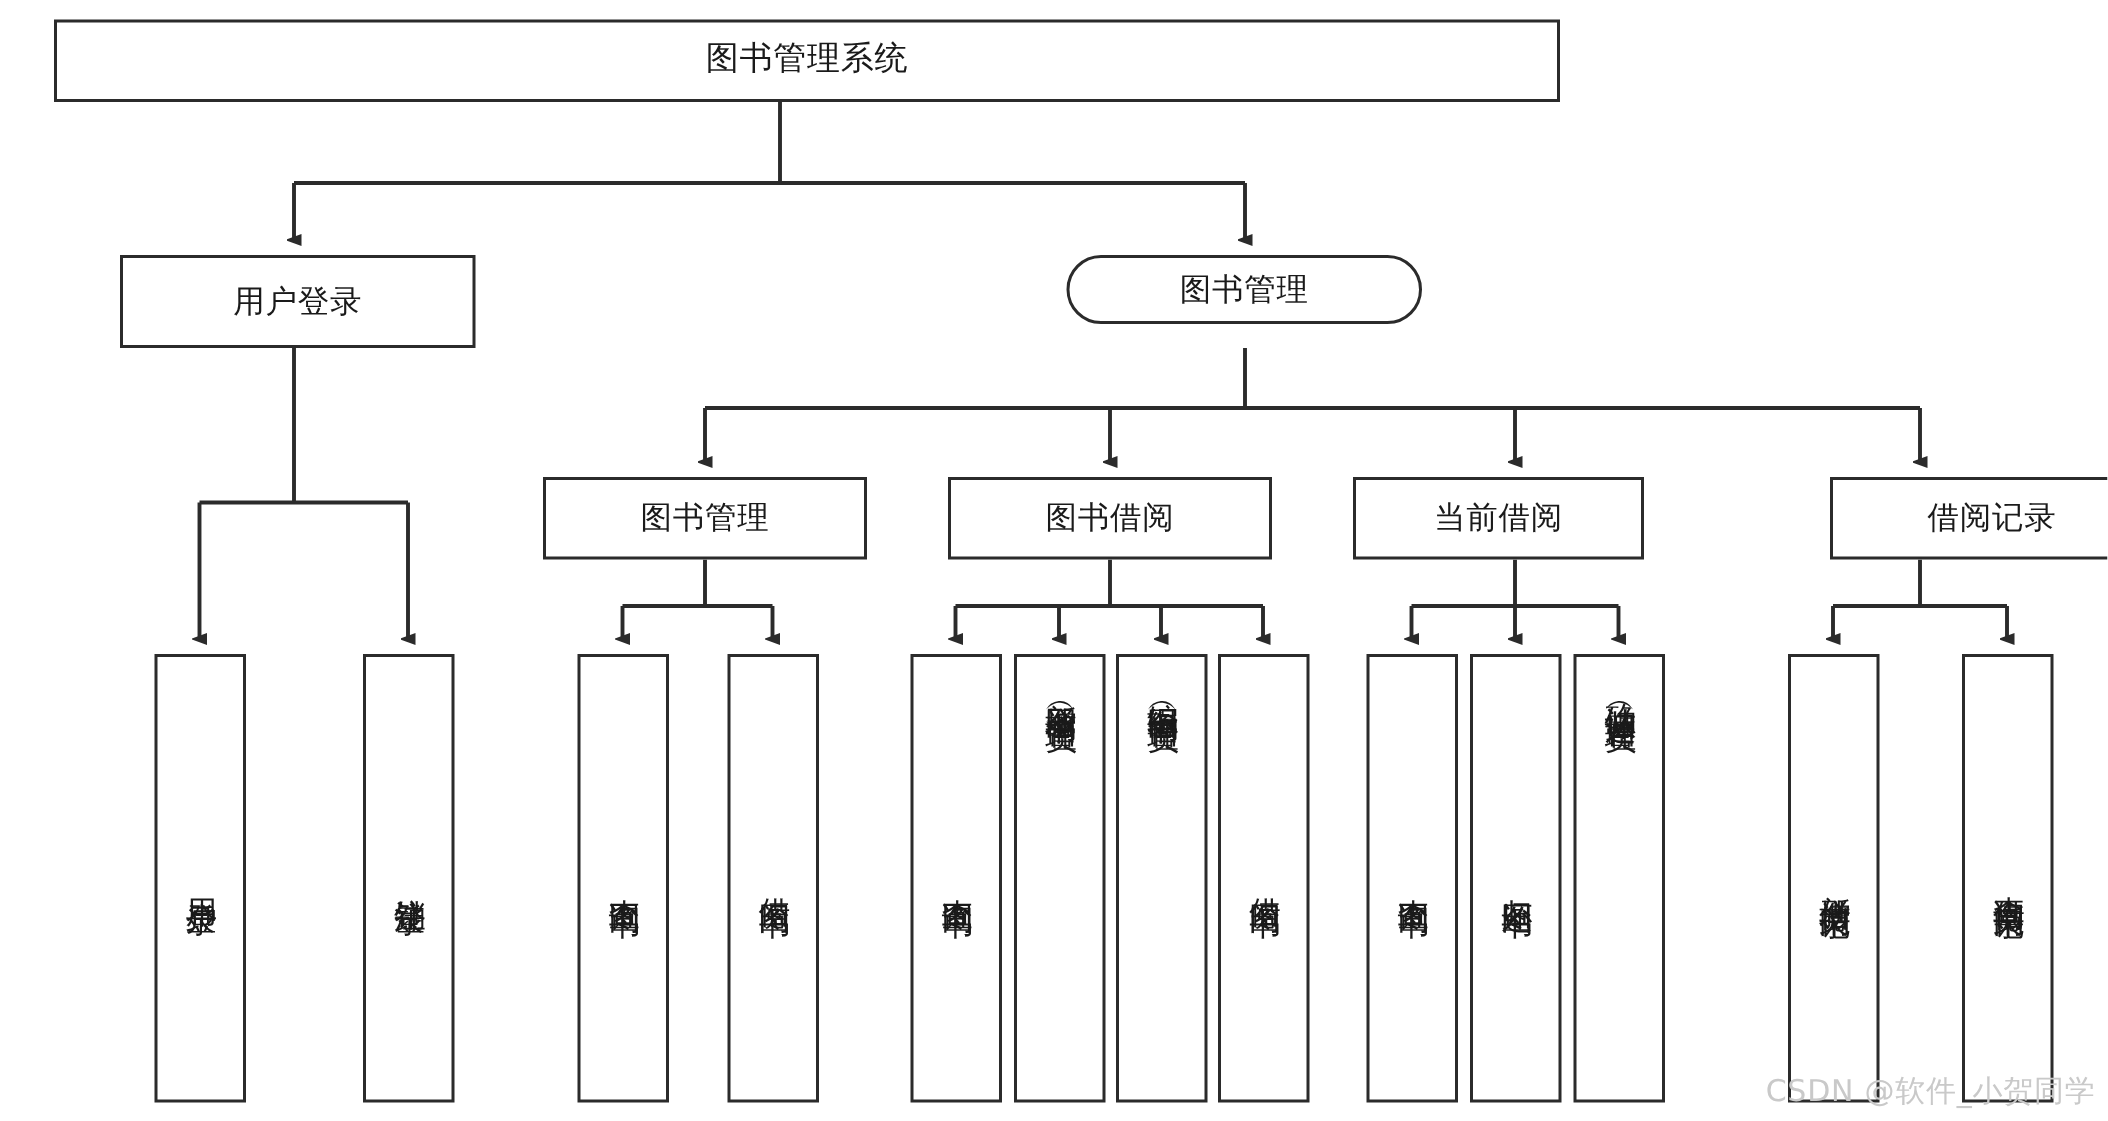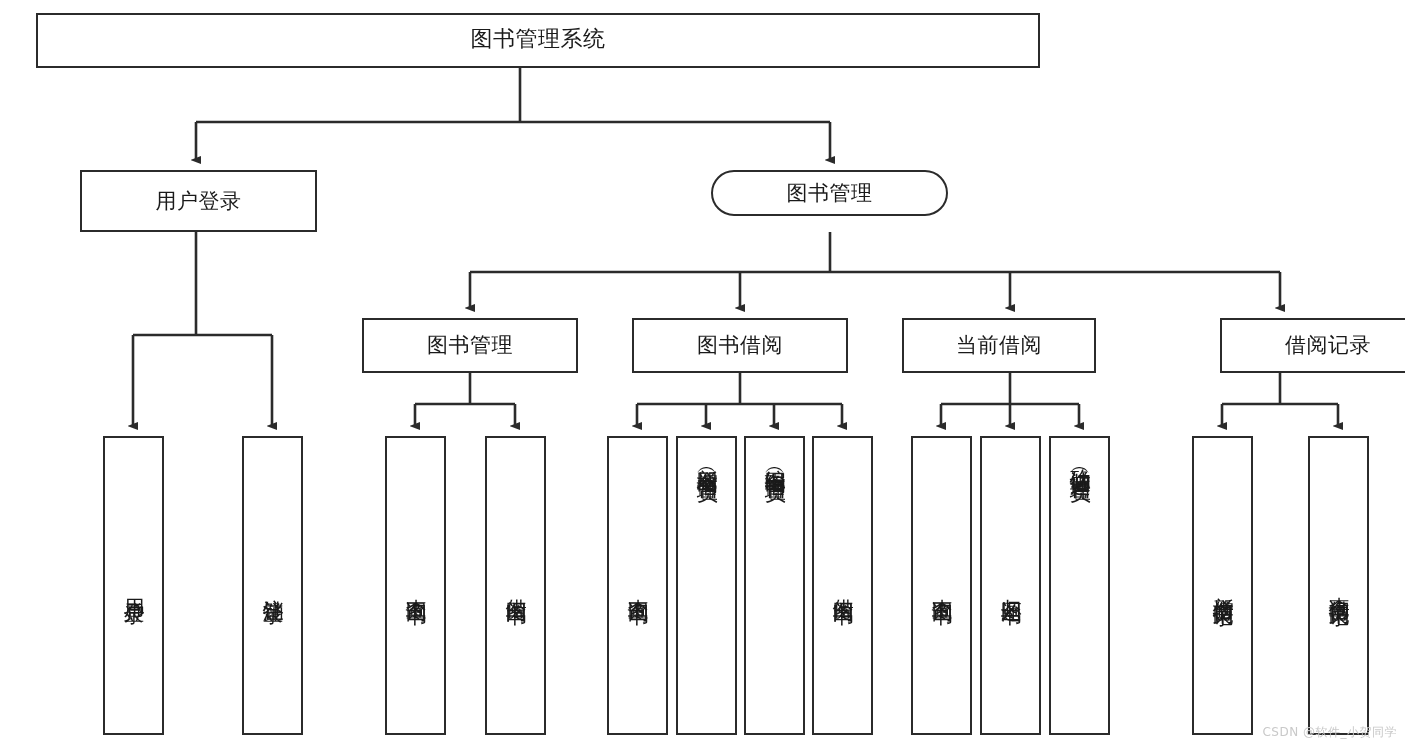--- a/index.html
+++ b/index.html
@@ -63,21 +63,21 @@
     white-space: nowrap;
   }
   .node-leaf-mid {
     align-items: center;
     padding-top: 0;
   }
   #watermark {
     position: absolute;
     right: 8px;
     bottom: 6px;
-    font-size: 12px;
+    font-size: 20px;
     color: #c9c9c9;
     letter-spacing: 0.5px;
     white-space: nowrap;
     user-select: none;
   }
 </style>
 </head>
 <body>
 
 <div id="diagram-root">

